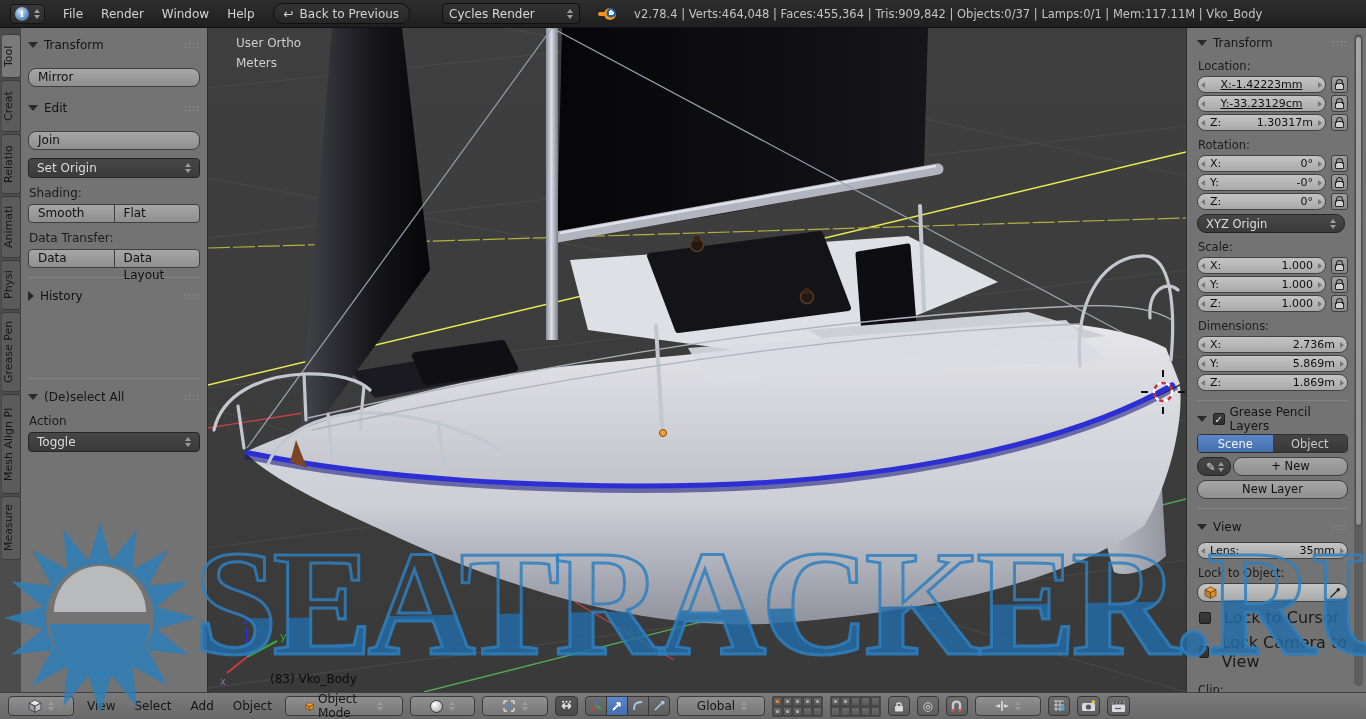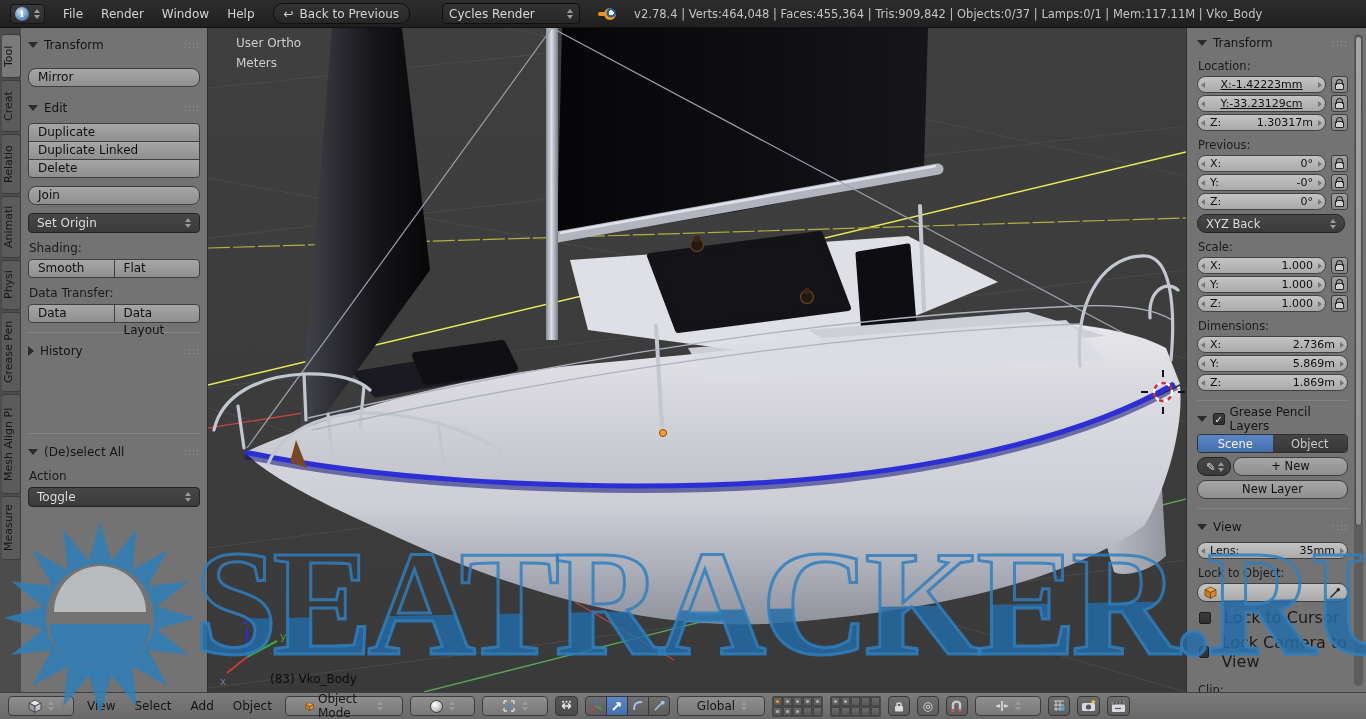--- a/index.html
+++ b/index.html
@@ -216,25 +216,20 @@
         <span>Transform</span>
         <span class="dots">::::</span>
       </div>
       <div class="spacer8"></div>
       <div class="btn">Mirror</div>
 
       <div class="phead" style="margin-top:12px">
         <span class="tri open"></span>
         <span>Edit</span>
         <span class="dots">::::</span>
-      </div>
-      <div class="bgroup">
-        <div class="btn">Duplicate</div>
-        <div class="btn">Duplicate Linked</div>
-        <div class="btn">Delete</div>
       </div>
       <div class="spacer8"></div>
       <div class="btn">Join</div>
       <div class="spacer8"></div>
       <div class="dd-dark">
         <span>Set Origin</span>
         <span class="updown">
             <i class="u"></i>
             <i class="d"></i>
           </span>
@@ -425,21 +420,21 @@
     <div class="nrow">
       <div class="pf">
         <span>Z:</span>
         <span>1.30317m</span>
       </div>
       <div class="lockbtn">
           <span class="padlock"></span>
         </div>
     </div>
 
-    <div class="nlabel">Previous:</div>
+    <div class="nlabel">Rotation:</div>
     <div class="nrow">
       <div class="pf">
         <span>X:</span>
           <span>0°</span>
       </div>
       <div class="lockbtn">
           <span class="padlock"></span>
         </div>
     </div>
     <div class="nrow">
@@ -454,21 +449,21 @@
     <div class="nrow">
       <div class="pf">
         <span>Z:</span>
           <span>0°</span>
       </div>
       <div class="lockbtn">
           <span class="padlock"></span>
         </div>
     </div>
     <div class="np-dd" style="width:148px">
-      <span>XYZ Back</span>
+      <span>XYZ Origin</span>
       <span class="updown">
           <i class="u"></i>
           <i class="d"></i>
         </span>
     </div>
 
     <div class="nlabel">Scale:</div>
     <div class="nrow">
       <div class="pf">
         <span>X:</span>

